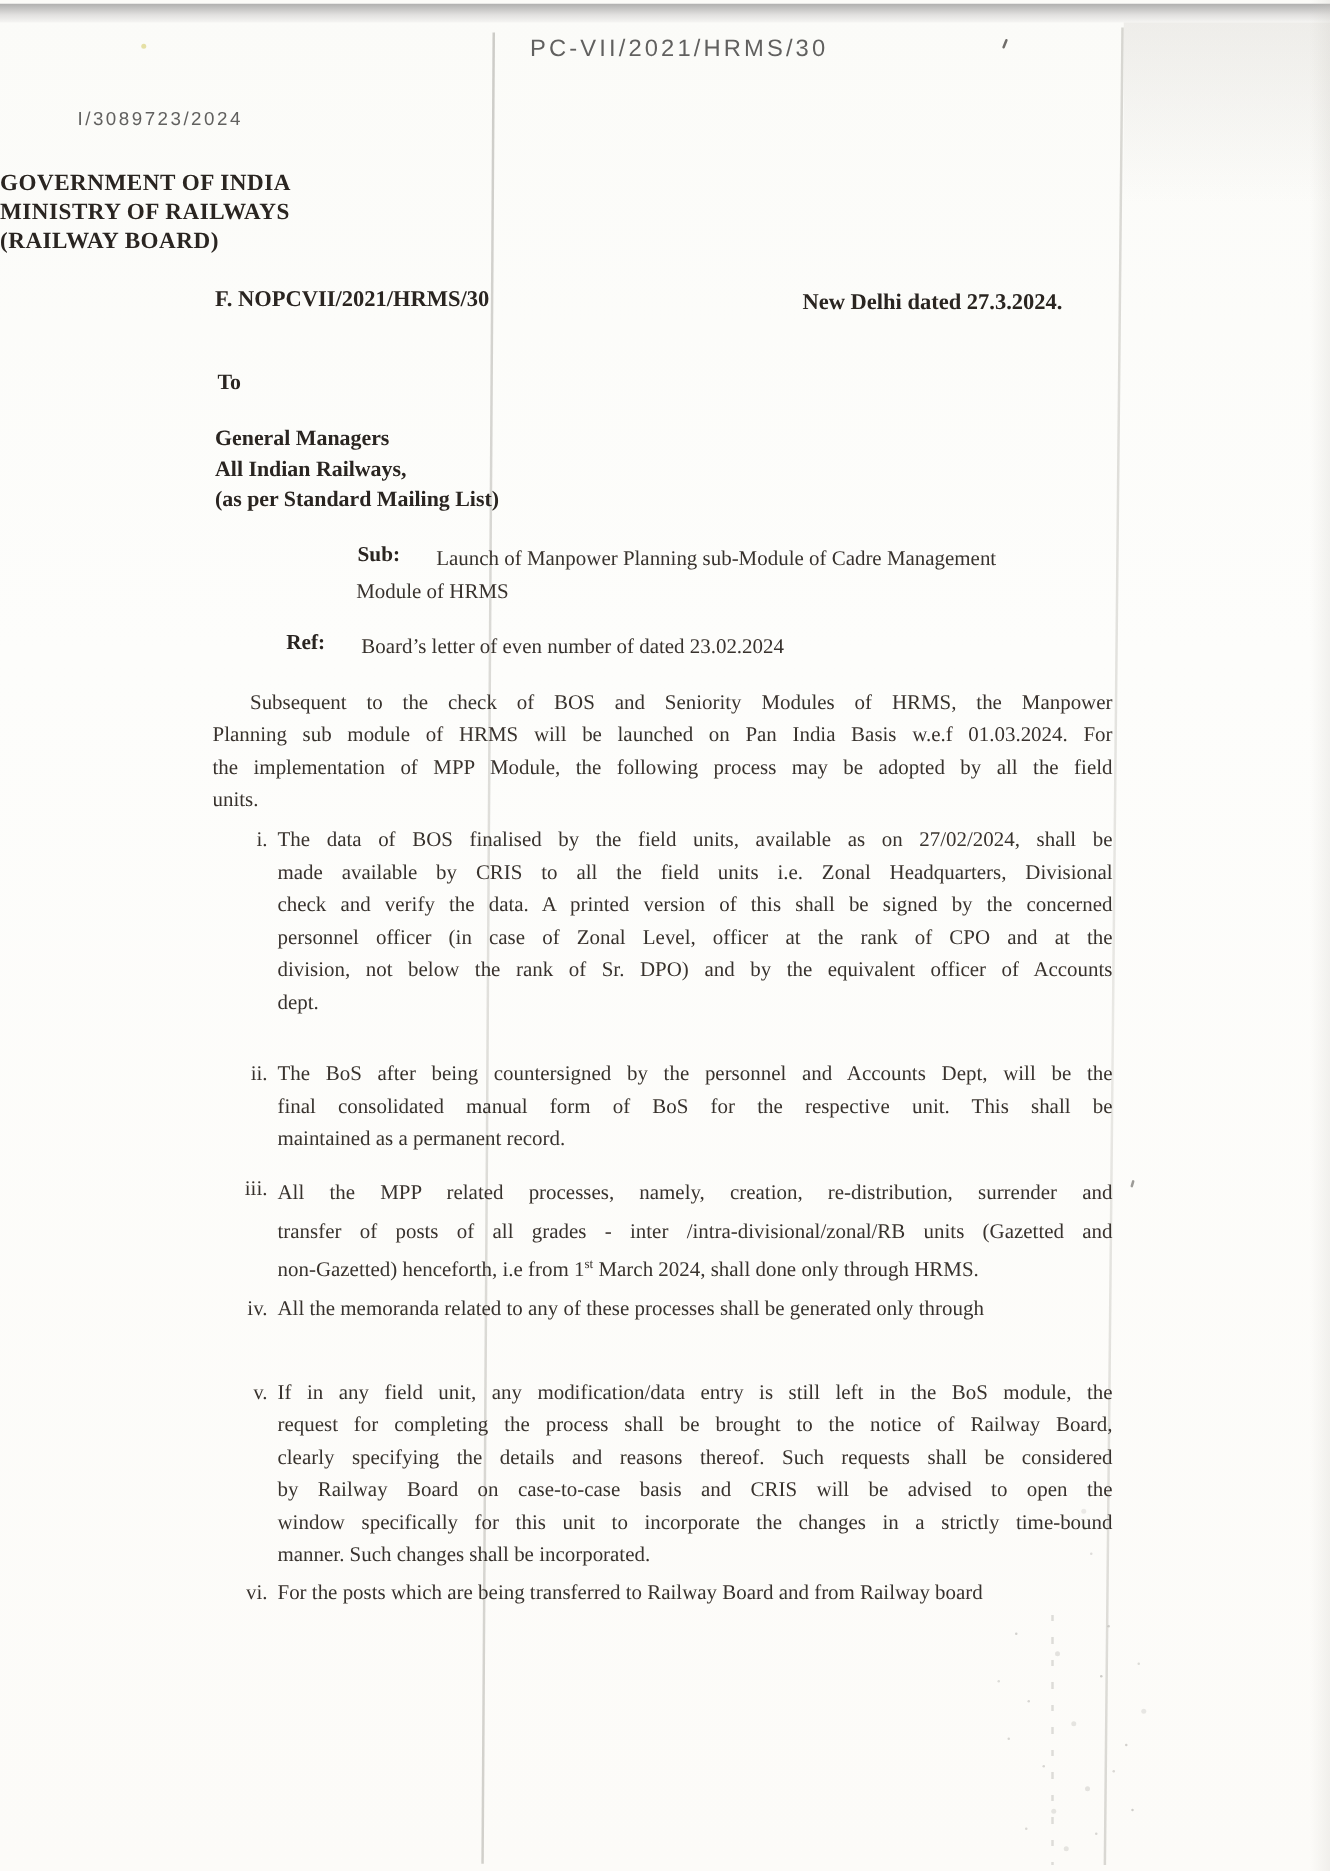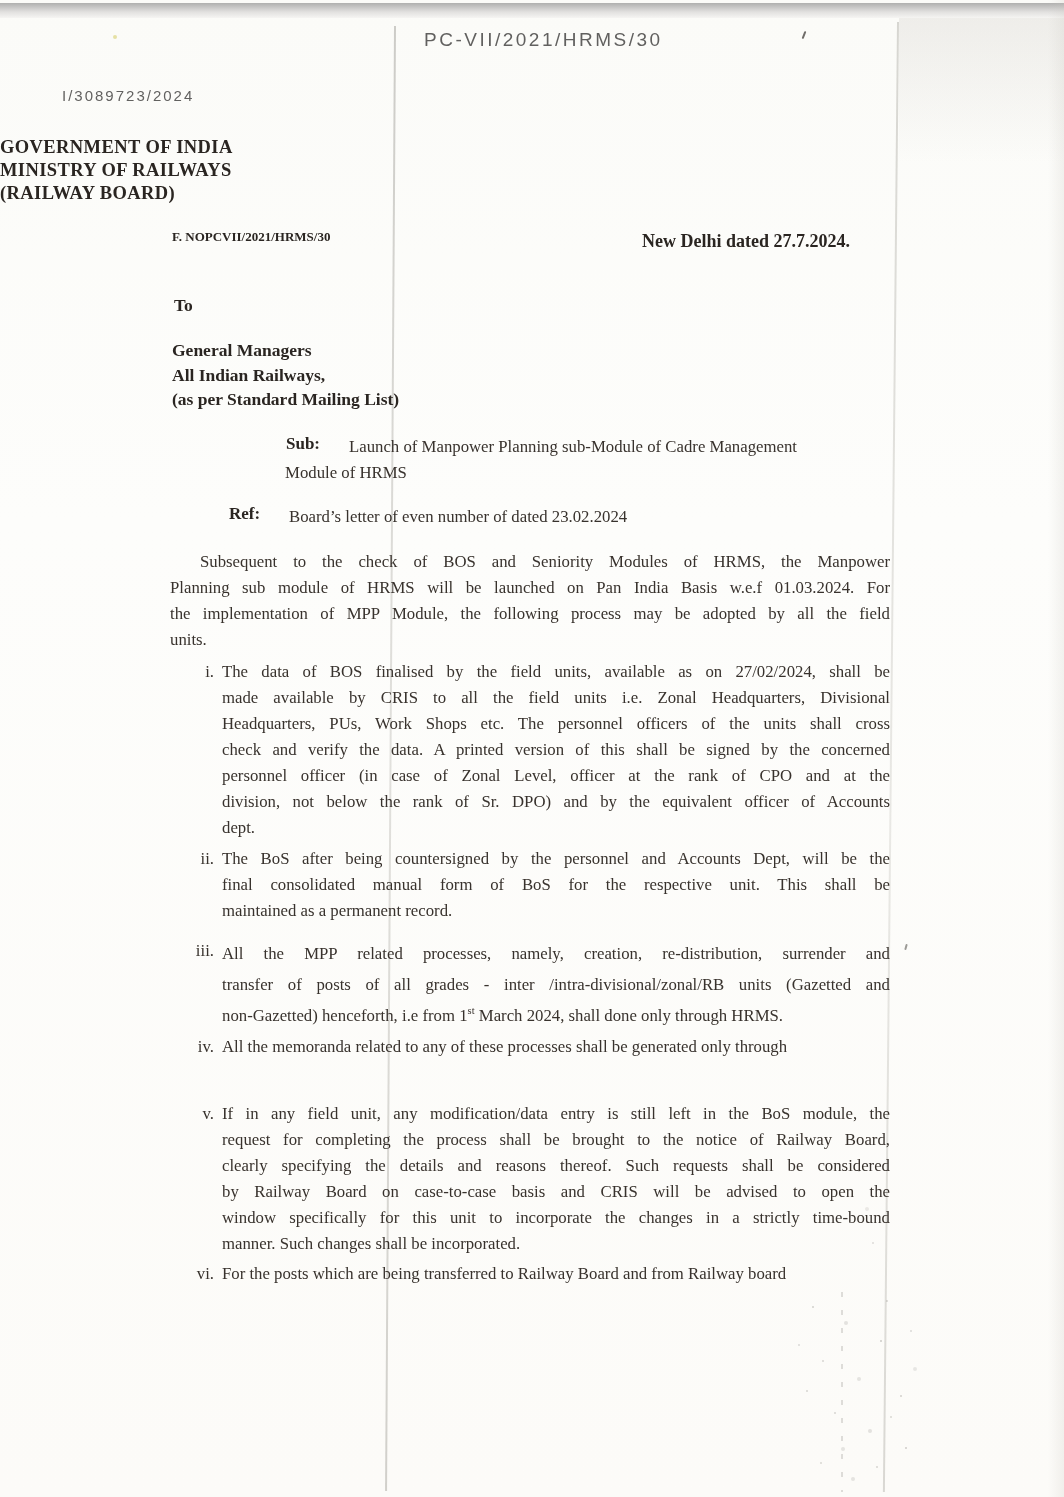--- a/index.html
+++ b/index.html
@@ -61,21 +61,21 @@
     background:repeating-linear-gradient(180deg,rgba(130,128,122,.25) 0 5px,rgba(130,128,122,0) 5px 18px);
   }
   
   .stamp{position:absolute;font-family:"Liberation Sans",sans-serif;color:#474645;white-space:nowrap;}
   .stamp-top{left:424px;top:29px;font-size:19px;letter-spacing:2.5px;font-weight:400;opacity:.85;}
   .stamp-left{left:62px;top:87px;font-size:15px;letter-spacing:2px;opacity:.85;}
   
   .letterhead{position:absolute;left:0;top:136px;width:1064px;text-align:left;
     font-weight:700;font-size:18.5px;line-height:23px;color:#2a2521;letter-spacing:.4px;}
   
-  .file-no{position:absolute;left:172px;top:229px;font-weight:700;font-size:13px;color:#2a2521;}
+  .file-no{position:absolute;left:172px;top:229px;font-weight:700;font-size:18px;color:#2a2521;}
   .date-line{position:absolute;left:642px;top:231px;font-weight:700;font-size:18px;color:#2a2521;}
   
   .to{position:absolute;left:174px;top:295px;font-weight:700;font-size:17.5px;color:#2a2521;}
   .addressee{position:absolute;left:172px;top:338px;font-weight:700;font-size:17.5px;
     line-height:24.5px;color:#2a2521;}
   
   .sub-label{position:absolute;left:286px;top:434px;font-weight:700;font-size:17px;color:#2a2521;}
   .sub-l1{position:absolute;left:349px;top:434px;font-size:17px;}
   .sub-l2{position:absolute;left:285px;top:460px;font-size:17px;}
   .ref-label{position:absolute;left:229px;top:504px;font-weight:700;font-size:17px;color:#2a2521;}
@@ -117,21 +117,21 @@
   <div class="stamp stamp-top">PC-VII/2021/HRMS/30</div>
   <div class="stamp stamp-left">I/3089723/2024</div>
 
   <div class="letterhead">
     <div>GOVERNMENT OF INDIA</div>
     <div>MINISTRY OF RAILWAYS</div>
     <div>(RAILWAY BOARD)</div>
   </div>
 
   <div class="file-no">F. NOPCVII/2021/HRMS/30</div>
-  <div class="date-line">New Delhi dated 27.7.2024.</div>
+  <div class="date-line">New Delhi dated 27.3.2024.</div>
 
   <div class="to">To</div>
   <div class="addressee">
     <div>General Managers</div>
     <div>All Indian Railways,</div>
     <div>(as per Standard Mailing List)</div>
   </div>
 
   <div class="sub-label">Sub:</div>
   <div class="sub-l1 body-text">Launch of Manpower Planning sub-Module of Cadre Management</div>
@@ -145,21 +145,20 @@
     <div class="bl jl">Planning sub module of HRMS will be launched on Pan India Basis w.e.f 01.03.2024. For</div>
     <div class="bl jl">the implementation of MPP Module, the following process may be adopted by all the field</div>
     <div class="bl">units.</div>
   </div>
 
   <div class="item item-i body-text">
     <div class="num">i.</div>
     <div class="itext">
       <div class="bl jl">The data of BOS finalised by the field units, available as on 27/02/2024, shall be</div>
       <div class="bl jl">made available by CRIS to all the field units i.e. Zonal Headquarters, Divisional</div>
-      <div class="bl jl">Headquarters, PUs, Work Shops etc. The personnel officers of the units shall cross</div>
       <div class="bl jl">check and verify the data. A printed version of this shall be signed by the concerned</div>
       <div class="bl jl">personnel officer (in case of Zonal Level, officer at the rank of CPO and at the</div>
       <div class="bl jl">division, not below the rank of Sr. DPO) and by the equivalent officer of Accounts</div>
       <div class="bl">dept.</div>
     </div>
   </div>
 
   <div class="item item-ii body-text">
     <div class="num">ii.</div>
     <div class="itext">

